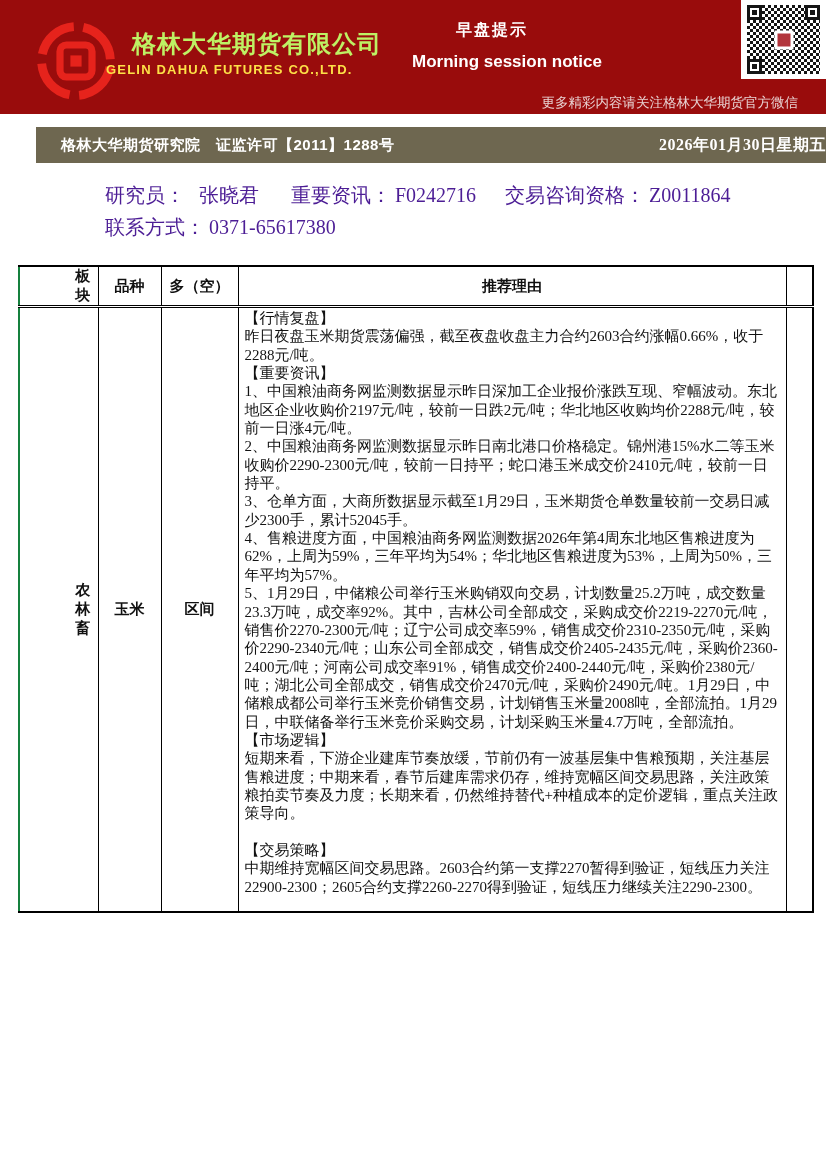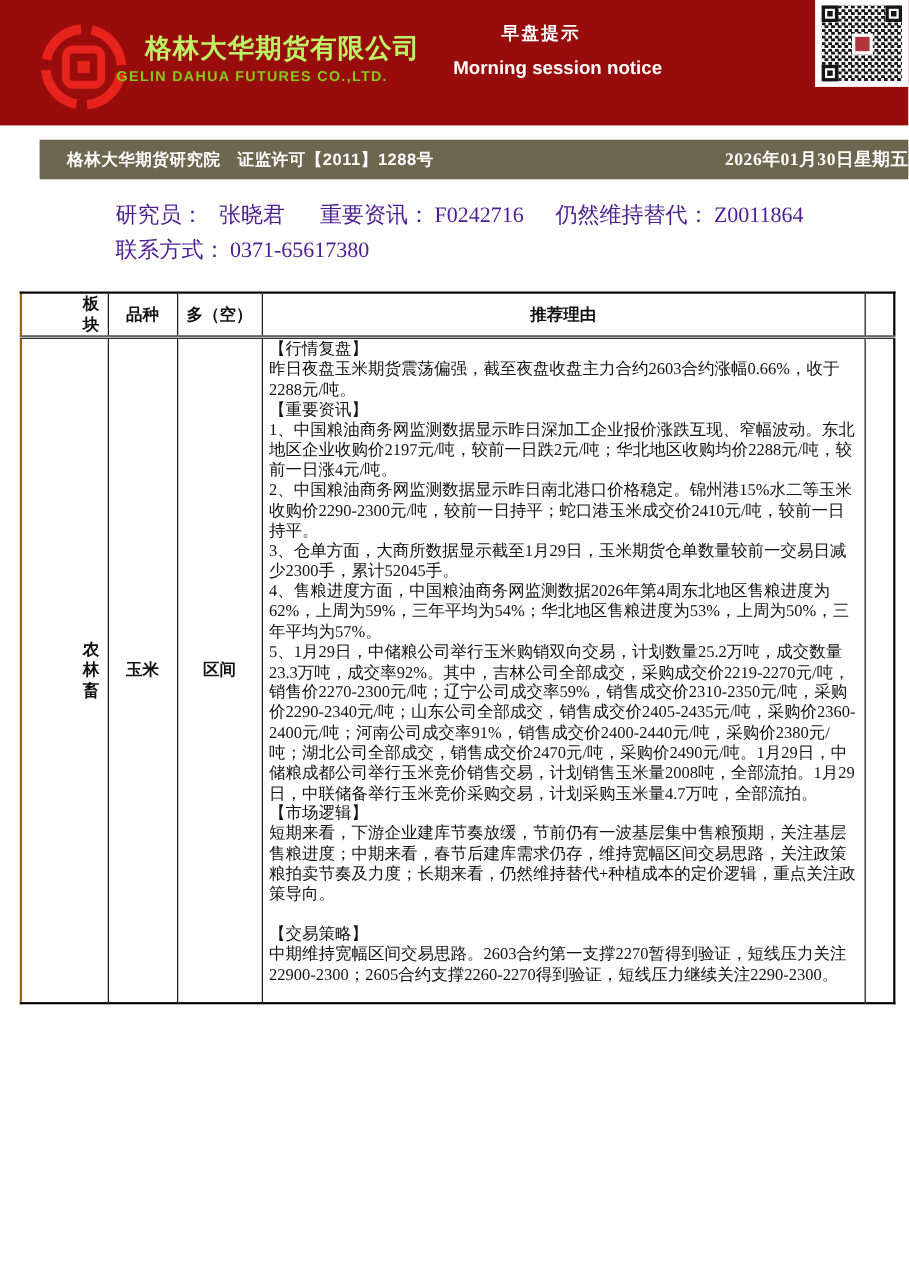--- a/index.html
+++ b/index.html
@@ -12,21 +12,21 @@
   .banner { position:absolute; top:0; left:0; width:826px; height:114px; background:#990c0c; }
   .logo { position:absolute; left:36px; top:21px; width:80px; height:80px; }
   .company-cn {
     position:absolute; left:104px; top:28px;
     font-family:"Liberation Sans", sans-serif; font-weight:bold;
     font-size:24px; letter-spacing:1px; color:#bef264;margin-left:28px;
   }
   .company-en {
     position:absolute; left:106px; top:62px;
     font-family:"Liberation Sans", sans-serif; font-weight:bold;
-    font-size:13px; letter-spacing:1.2px; color:#84cc16;
+    font-size:13px; letter-spacing:1.2px; color:#fde047;
   }
   .notice-cn {
     position:absolute; left:456px; top:20px; color:#ffffff;
     font-family:"Liberation Sans", sans-serif; font-weight:bold;
     font-size:16px; letter-spacing:2px;
   }
   .notice-en {
     position:absolute; left:412px; top:52px; color:#ffffff;
     font-family:"Liberation Sans", sans-serif; font-weight:bold; font-size:17px;
   }
@@ -83,21 +83,21 @@
   .rec-table col.c3 { width:77px; }
   .rec-table col.c4 { width:548px; }
   .rec-table col.c5 { width:27px; }
   .rec-table th {
     border-top:2px solid #000; border-bottom:3px double #000;
     border-left:1px solid #000; border-right:1px solid #000;
     height:24px; padding:0;
     font-family:"Liberation Sans", sans-serif; font-weight:bold; font-size:15px;
     text-align:center; vertical-align:middle;
   }
-  .rec-table th:first-child, .rec-table td:first-child { border-left:2px solid #a16207;padding-left:48px; }
+  .rec-table th:first-child, .rec-table td:first-child { border-left:2px solid #15803d;padding-left:48px; }
   .rec-table th:last-child,  .rec-table td:last-child  { border-right:2px solid #000; }
   .rec-table td {
     border:1px solid #000; border-bottom:2px solid #000;
     vertical-align:middle; padding:0;
   }
   .rec-table td.center-cell {
     text-align:center;
     font-family:"Liberation Sans", sans-serif; font-weight:bold; font-size:15px;
   }
   .rec-table td.reason-cell {
@@ -117,40 +117,41 @@
   <div class="banner">
     <svg class="logo" viewBox="0 0 100 100" aria-hidden="true">
       <circle cx="50" cy="50" r="43" fill="none" stroke="#e6231c" stroke-width="11" stroke-dasharray="56 12" transform="rotate(10 50 50)"></circle>
       <rect x="30" y="30" width="40" height="40" rx="8" fill="none" stroke="#e6231c" stroke-width="9"></rect>
       <rect x="43" y="43" width="14" height="14" fill="#e6231c"></rect>
     </svg>
     <div class="company-cn">格林大华期货有限公司</div>
     <div class="company-en">GELIN DAHUA FUTURES CO.,LTD.</div>
     <div class="notice-cn">早盘提示</div>
     <div class="notice-en">Morning session notice</div>
+    <div class="wechat-note">更多精彩内容请关注格林大华期货官方微信</div>
 
     <div class="qr">
       <div class="qr-grid"></div>
       <div class="qr-finder tl"></div>
       <div class="qr-finder tr"></div>
       <div class="qr-finder bl"></div>
       <div class="qr-logo"></div>
     </div>
   </div>
 
   <div class="info-bar">
     <span class="left">格林大华期货研究院　证监许可【2011】1288号</span>
     <span class="right">2026年01月30日星期五</span>
   </div>
 
   <div class="researcher">
     <div class="row">
       <span class="item i1"><span>研究员：</span><span class="val name-val">张晓君</span></span>
       <span class="item i2"><span>重要资讯：</span><span class="val">F0242716</span></span>
-      <span class="item i3"><span>仍然维持替代：</span><span class="val">Z0011864</span></span>
+      <span class="item i3"><span>交易咨询资格：</span><span class="val">Z0011864</span></span>
     </div>
     <div class="row">
       <span class="item i1"><span>联系方式：</span><span class="val">0371-65617380</span></span>
     </div>
   </div>
 
   <table class="rec-table">
     <colgroup>
       <col class="c1">
         <col class="c2">

